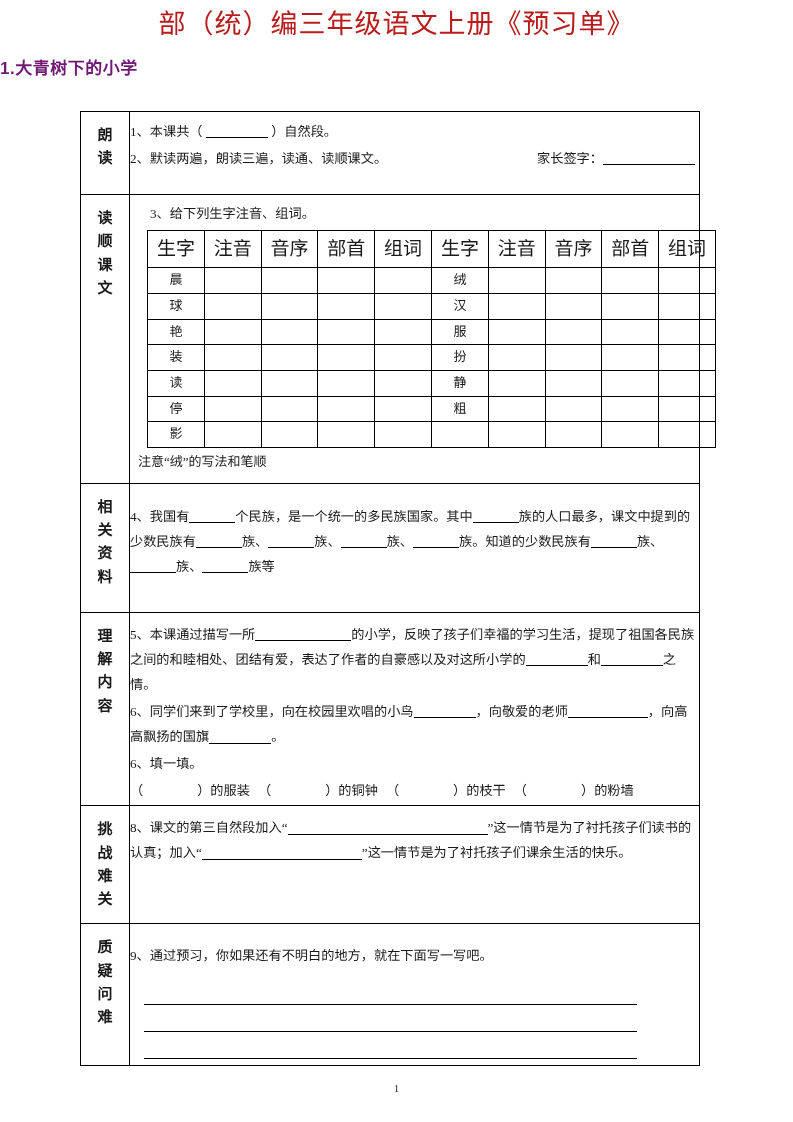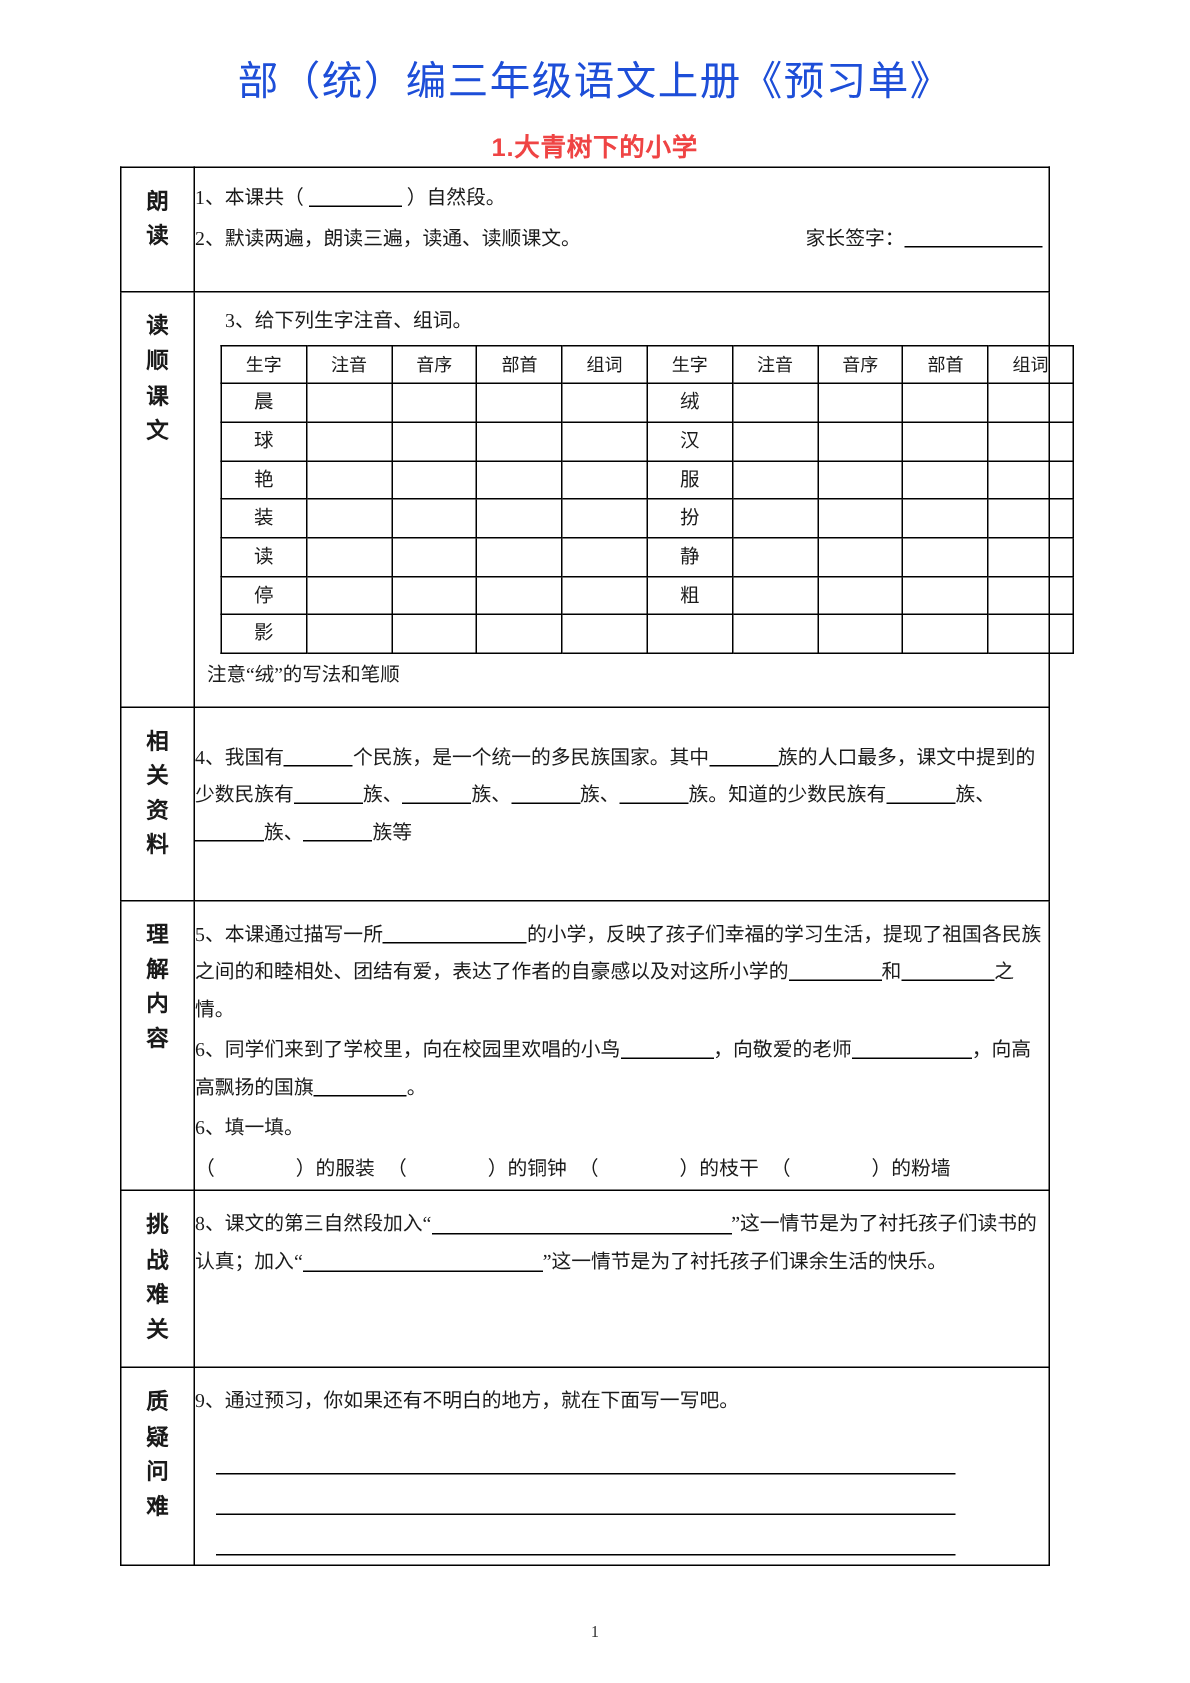--- a/index.html
+++ b/index.html
@@ -23,29 +23,28 @@
     padding: 0;
   }
 
   
   .doc-title {
     text-align: center;
     font-size: 27px;
     line-height: 1.2;
     letter-spacing: 1px;
     margin: 0;
-    padding-top: 38px;
-    color: #1d4ed8;
+    padding-top: 8px;
+    color: #b91c1c;
     font-weight: normal;
   }
   .doc-subtitle {
-    text-align: center;
     font-size: 17px;
     font-weight: bold;
-    color: #ef4444;
+    color: #701a75;
     margin: 0;
     padding-top: 14px;
     letter-spacing: 0.5px;
     font-family: "Liberation Sans", "DejaVu Sans", sans-serif;
   }
 
   
   .sheet {
     position: absolute;
     left: 80px;
@@ -83,39 +82,39 @@
   td.body-cell p {
     margin: 0 0 2px 0;
   }
 
   
   .row-read td.body-cell { padding-top: 7px; padding-bottom: 21px; }
   .row-newwords td.body-cell { padding: 6px 8px 6px 8px; }
   .row-material td.body-cell { height: 108px; padding-top: 20px; }
   .row-understand td.body-cell { height: 180px; padding-top: 9px; }
   .row-challenge td.body-cell { height: 88px; padding-top: 9px; }
-  .row-doubt td.body-cell { height: 122px; padding-top: 9px; }
+  .row-doubt td.body-cell { height: 122px; padding-top: 19px; }
 
   
   .chars-table {
     border-collapse: collapse;
     table-layout: fixed;
     width: 558px;
     margin: 4px 0 2px 9px;
     font-size: 13px;
   }
   .chars-table td {
     border: 1px solid #000000;
     height: 24px;
     text-align: center;
     vertical-align: middle;
     width: 55.8px;
     padding: 0;
   }
-  .chars-table td.hdr { font-size: 12px; }
+  .chars-table td.hdr { font-size: 19px; }
   .chars-table td.char { font-size: 13px; }
 
   .note-line {
     margin: 5px 0 2px 9px;
     font-size: 13px;
   }
 
   
   .blank {
     display: inline-block;

